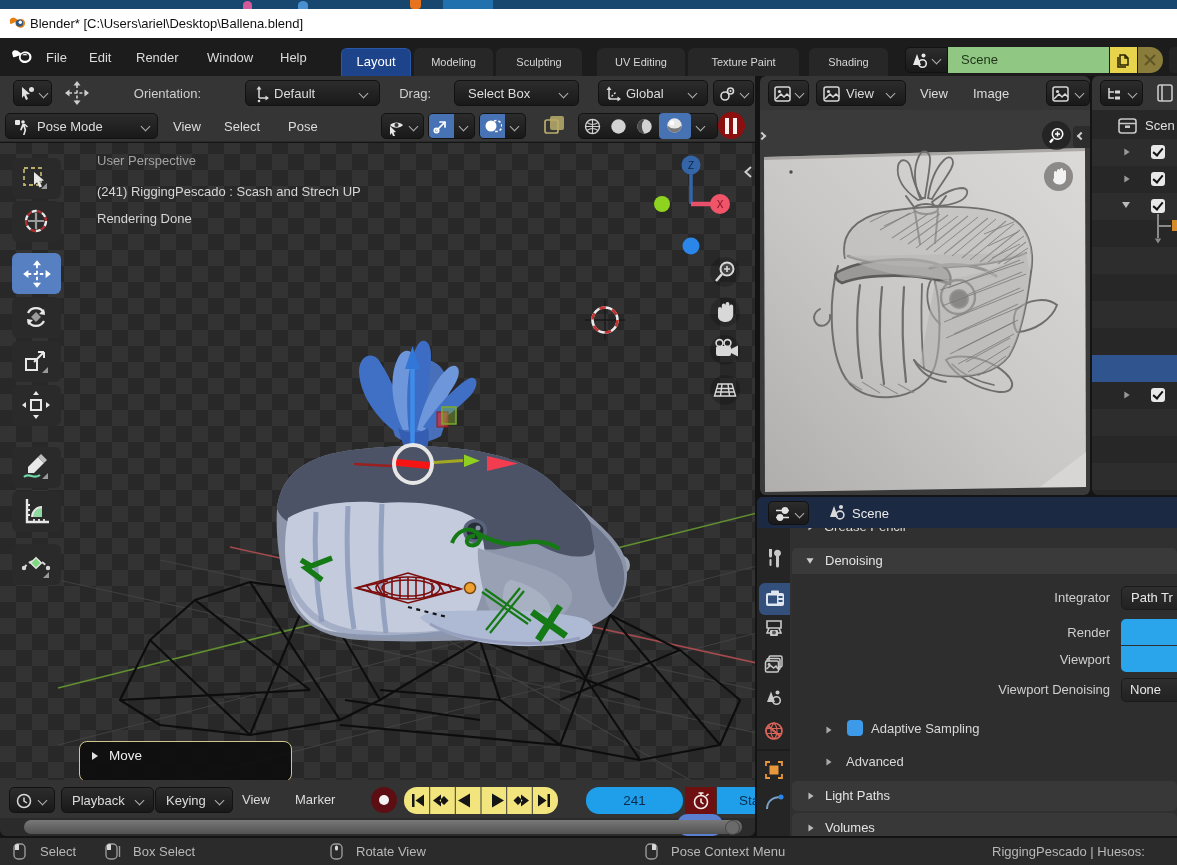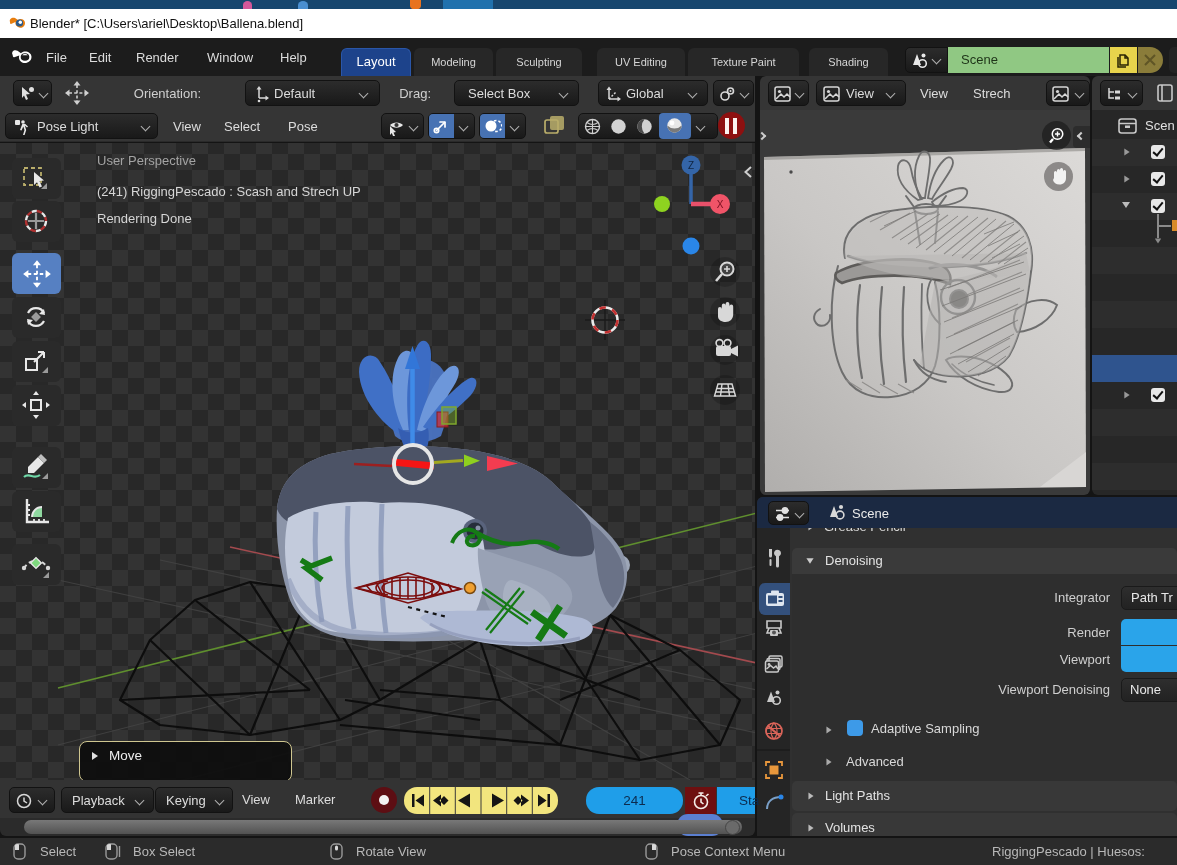--- a/index.html
+++ b/index.html
@@ -143,21 +143,21 @@
 <div class="btn" style="left:816px;top:80px;width:90px;height:26px">
   <svg class="abs" style="left:6px;top:5px" width="17" height="16" viewBox="0 0 17 16">
       <rect x="1" y="1" width="15" height="14" rx="2" fill="none" stroke="#d8d8d8" stroke-width="1.5"></rect>
       <circle cx="5.5" cy="5.5" r="1.6" fill="#d8d8d8"></circle>
       <path d="M2 13 L7 8 L10 11 L13 8 L16 11" fill="none" stroke="#d8d8d8" stroke-width="1.5"></path>
     </svg>
   <div class="txt" style="left:29px;top:5px">View</div>
   <div class="chev" style="left:70px;top:9px"></div>
 </div>
 <div class="txt" style="left:920px;top:86px">View</div>
-<div class="txt" style="left:973px;top:86px">Strech</div>
+<div class="txt" style="left:973px;top:86px">Image</div>
 <div class="btn" style="left:1046px;top:80px;width:44px;height:26px">
   <svg class="abs" style="left:5px;top:5px" width="17" height="16" viewBox="0 0 17 16">
       <rect x="1" y="1" width="15" height="14" rx="2" fill="none" stroke="#d8d8d8" stroke-width="1.5"></rect>
       <circle cx="5.5" cy="5.5" r="1.6" fill="#d8d8d8"></circle>
       <path d="M2 13 L7 8 L10 11 L13 8 L16 11" fill="none" stroke="#d8d8d8" stroke-width="1.5"></path>
     </svg>
   <div class="chev" style="left:29px;top:9px"></div>
 </div>
 <div class="btn" style="left:1100px;top:80px;width:43px;height:26px">
   <svg class="abs" style="left:5px;top:5px" width="17" height="16" viewBox="0 0 17 16">
@@ -179,21 +179,21 @@
 
 <div class="abs" style="left:0;top:110px;width:755px;height:32px;background:#353535;border-bottom:1px solid #2a2a2a"></div>
 <div class="btn" style="left:5px;top:113px;width:153px;height:26px">
   <svg class="abs" style="left:7px;top:4px" width="17" height="18" viewBox="0 0 17 18">
       <g fill="#e8e8e8">
         <rect x="2" y="2" width="5" height="5" rx="1"></rect>
         <circle cx="10" cy="4" r="1.8"></circle>
         <path d="M9.3 6 L7 12 L8.5 12.6 L10.3 8.5 L11.5 12 L10 17 h1.6 L13.2 12 L11.8 7.5 L14 9.5 L15 8.5 L12 5.8 Z"></path>
       </g>
     </svg>
-  <div class="txt" style="left:31px;top:5px">Pose Light</div>
+  <div class="txt" style="left:31px;top:5px">Pose Mode</div>
   <div class="chev" style="left:136px;top:9px"></div>
 </div>
 <div class="txt" style="left:173px;top:119px">View</div>
 <div class="txt" style="left:224px;top:119px">Select</div>
 <div class="txt" style="left:288px;top:119px">Pose</div>
 <div class="btn" style="left:381px;top:113px;width:43px;height:26px">
   <svg class="abs" style="left:5px;top:4px" width="19" height="18" viewBox="0 0 19 18">
       <path d="M3 7 C6 3.5 13 3.5 16 7 C13 10.5 6 10.5 3 7 Z" fill="#e8e8e8"></path>
       <circle cx="9.5" cy="7" r="2.1" fill="#353535"></circle>
       <path d="M3 8 L9 14 L6.5 14.5 L8 18 L6 18 L4.8 15 L3 17 Z" fill="#e8e8e8"></path>

